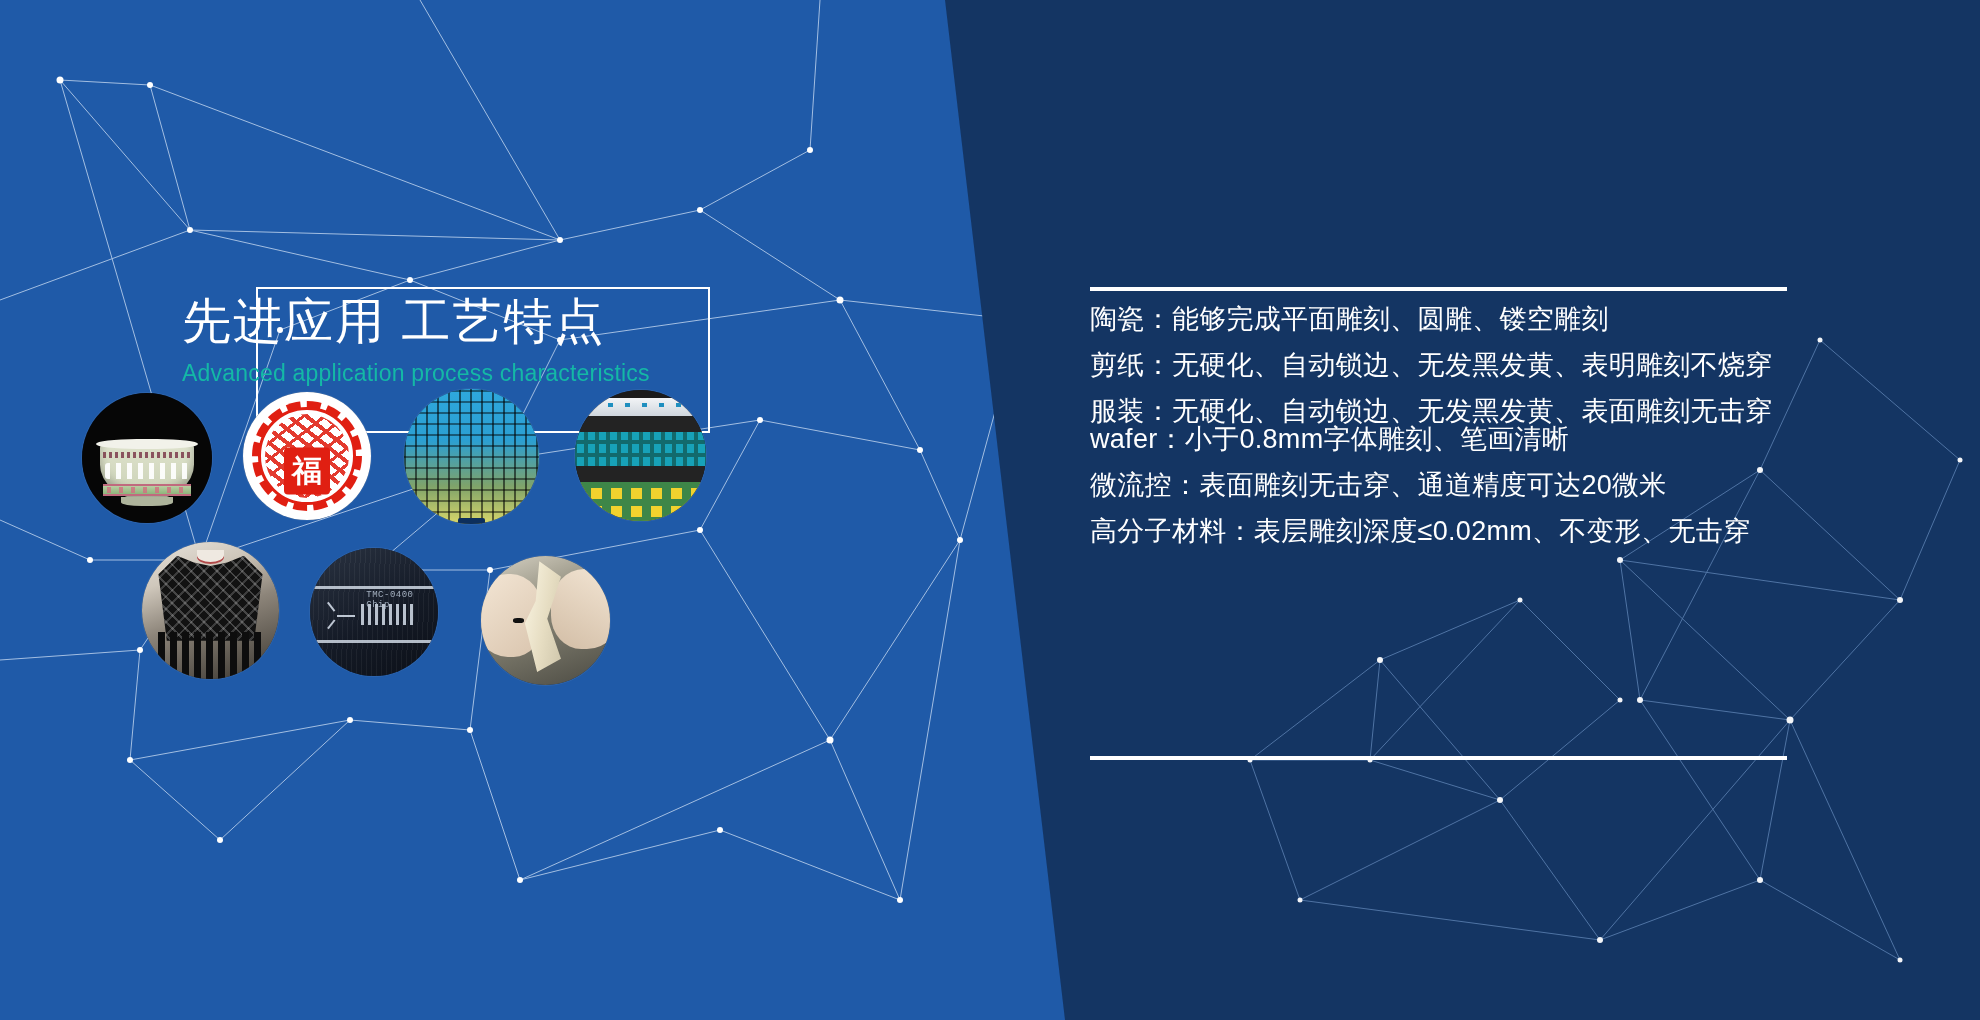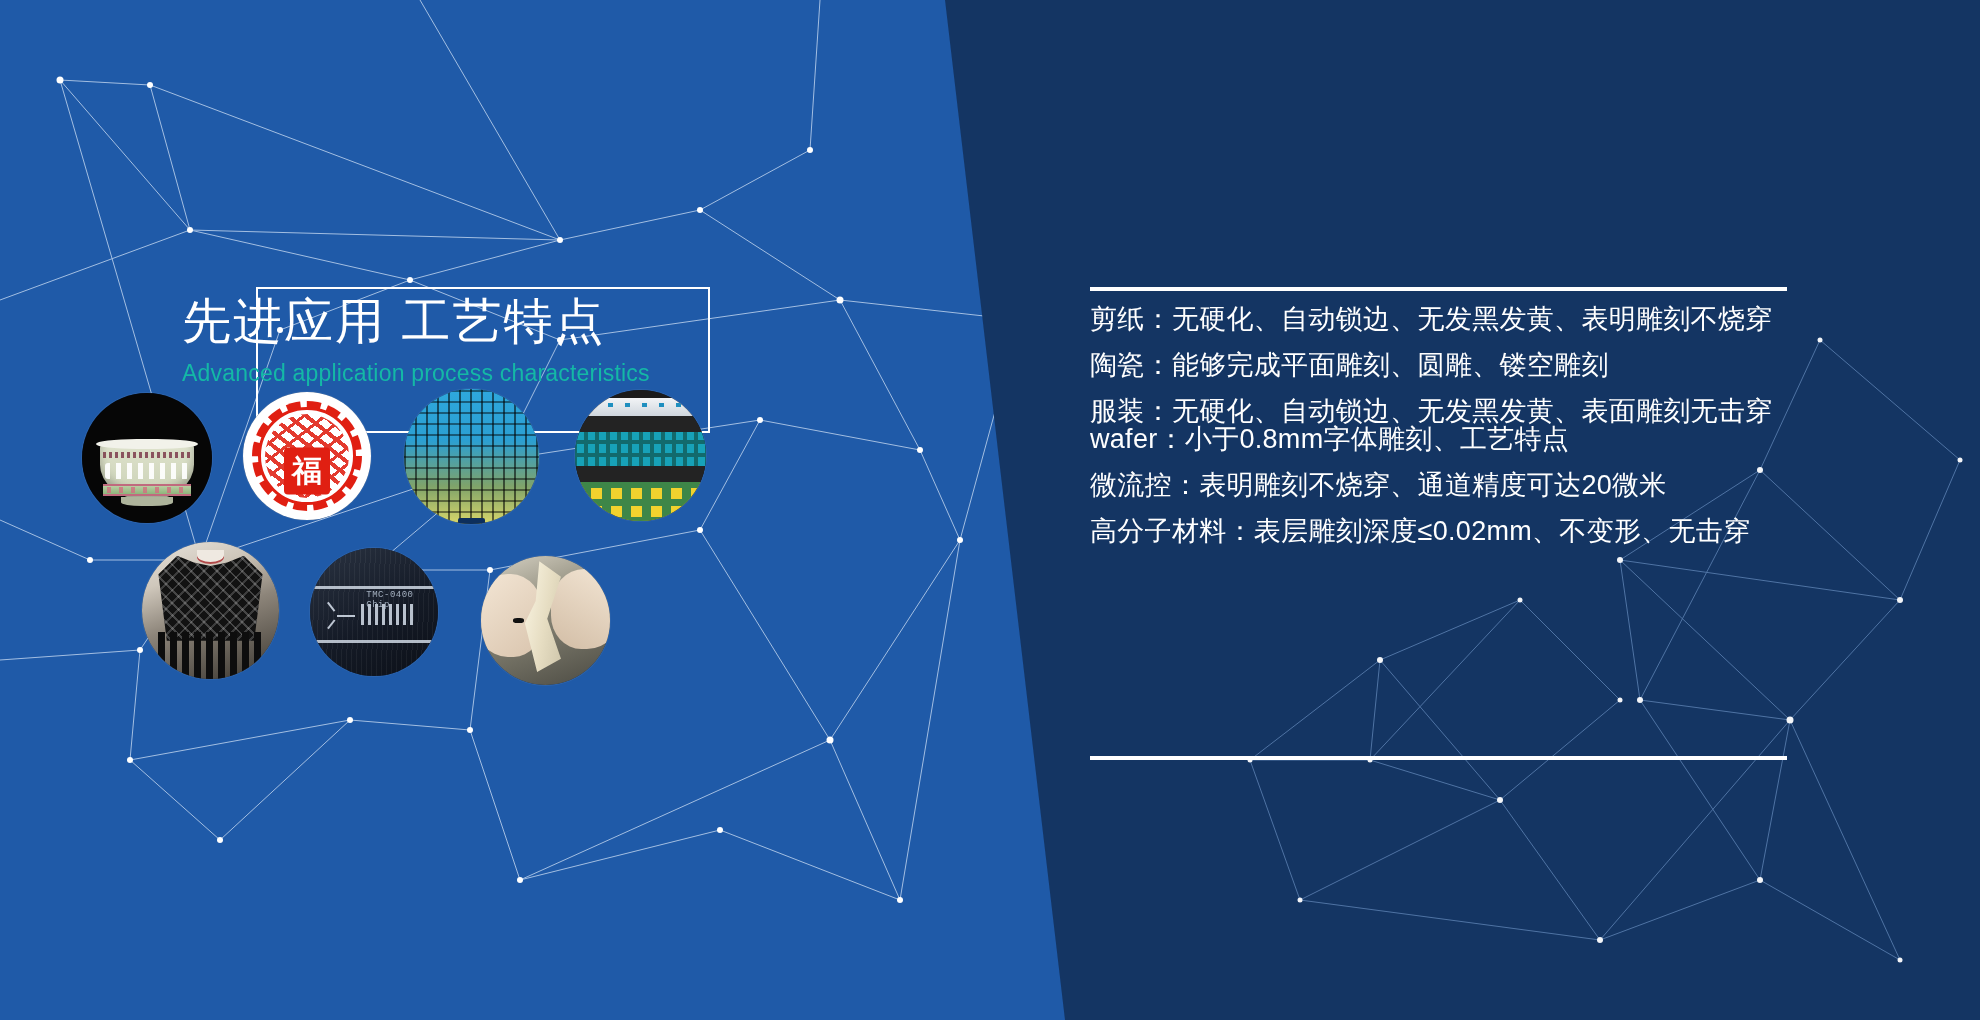--- a/index.html
+++ b/index.html
@@ -407,22 +407,22 @@
         <div class="h-right"></div>
         <div class="film"></div>
         <div class="spot"></div>
       </div>
     </div>
 
   </div>
 
   <div class="rule rule-top"></div>
   <div class="speclist">
+    <div class="spec-line" style="margin-bottom:19px;">陶瓷：能够完成平面雕刻、圆雕、镂空雕刻</div>
     <div class="spec-line" style="margin-bottom:19px;">剪纸：无硬化、自动锁边、无发黑发黄、表明雕刻不烧穿</div>
-    <div class="spec-line" style="margin-bottom:19px;">陶瓷：能够完成平面雕刻、圆雕、镂空雕刻</div>
     <div class="spec-line" style="">服装：无硬化、自动锁边、无发黑发黄、表面雕刻无击穿</div>
-    <div class="spec-line" style="margin-bottom:19px;">wafer：小于0.8mm字体雕刻、工艺特点</div>
-    <div class="spec-line" style="margin-bottom:19px;">微流控：表明雕刻不烧穿、通道精度可达20微米</div>
+    <div class="spec-line" style="margin-bottom:19px;">wafer：小于0.8mm字体雕刻、笔画清晰</div>
+    <div class="spec-line" style="margin-bottom:19px;">微流控：表面雕刻无击穿、通道精度可达20微米</div>
     <div class="spec-line">高分子材料：表层雕刻深度≤0.02mm、不变形、无击穿</div>
   </div>
   <div class="rule rule-bot"></div>
 
 </div>
 
 </body></html>

